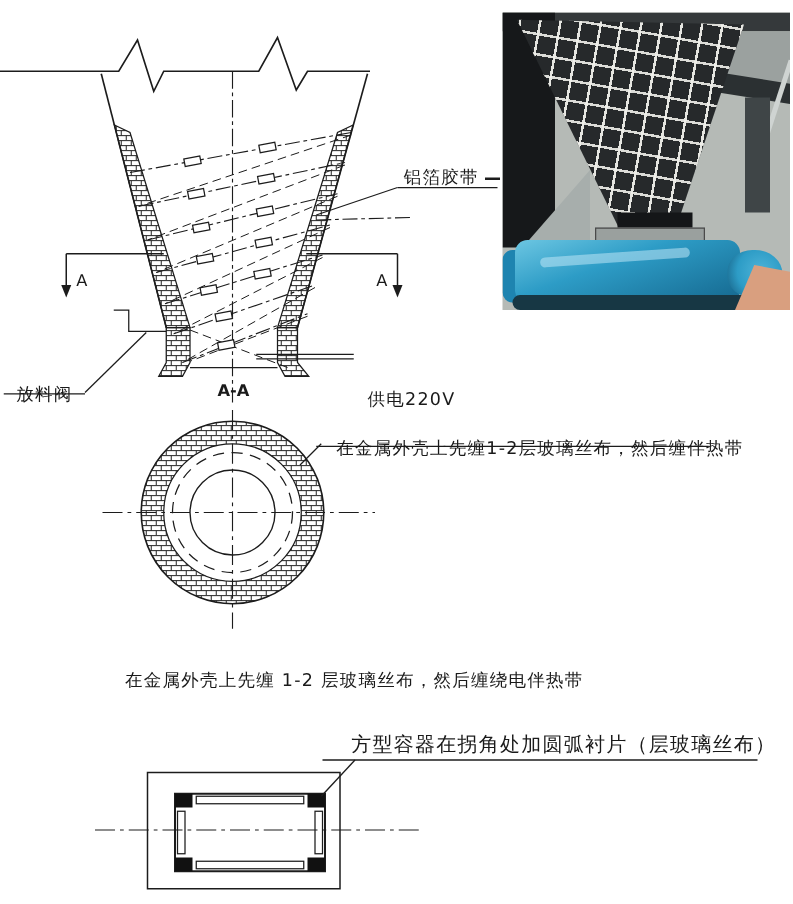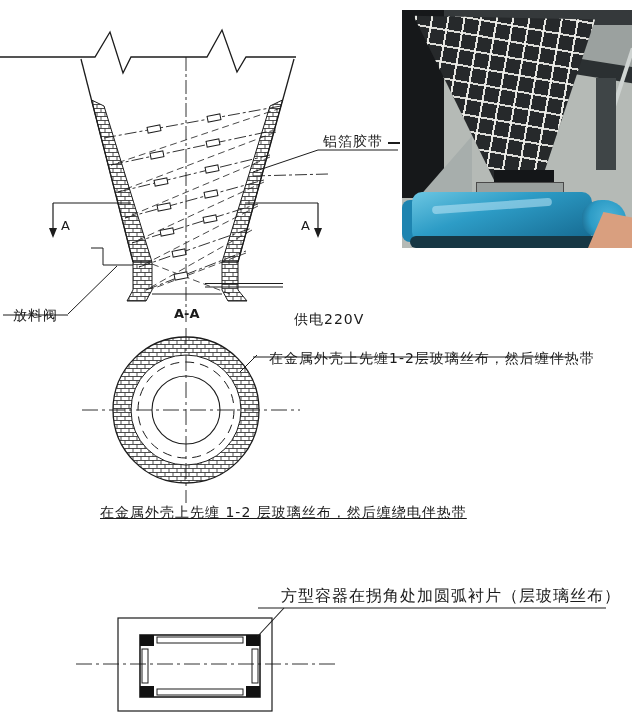--- a/index.html
+++ b/index.html
@@ -207,21 +207,21 @@
     <path d="M186,28 V203" stroke-dasharray="16 4 3 4"></path>
   </g>
   <g stroke="#1c1c1c" stroke-width="1" fill="none">
     <path d="M240,72 L257,55"></path>
     <path d="M253,57 H567"></path>
   </g>
 </svg>
 
 <div class="lbl lbl-14" style="left:269px;top:337px;margin-top:13px;">在金属外壳上先缠1-2层玻璃丝布，然后缠伴热带</div>
 
-<div class="lbl lbl-14" style="left:100px;top:504px;text-decoration:underline;">在金属外壳上先缠 1-2 层玻璃丝布，然后缠绕电伴热带</div>
+<div class="lbl lbl-14" style="left:100px;top:536px;">在金属外壳上先缠 1-2 层玻璃丝布，然后缠绕电伴热带</div>
 
 <svg width="634" height="143" viewBox="0 0 634 143" style="top:580px;">
   <g stroke="#1c1c1c" fill="none">
     <rect x="118" y="38" width="154" height="93" stroke-width="1.2"></rect>
     <rect x="140" y="55" width="120" height="62" stroke-width="1.6"></rect>
   </g>
   <g fill="#111111" stroke="none">
     <rect x="140" y="55" width="14" height="11"></rect>
     <rect x="246" y="55" width="14" height="11"></rect>
     <rect x="140" y="106" width="14" height="11"></rect>

